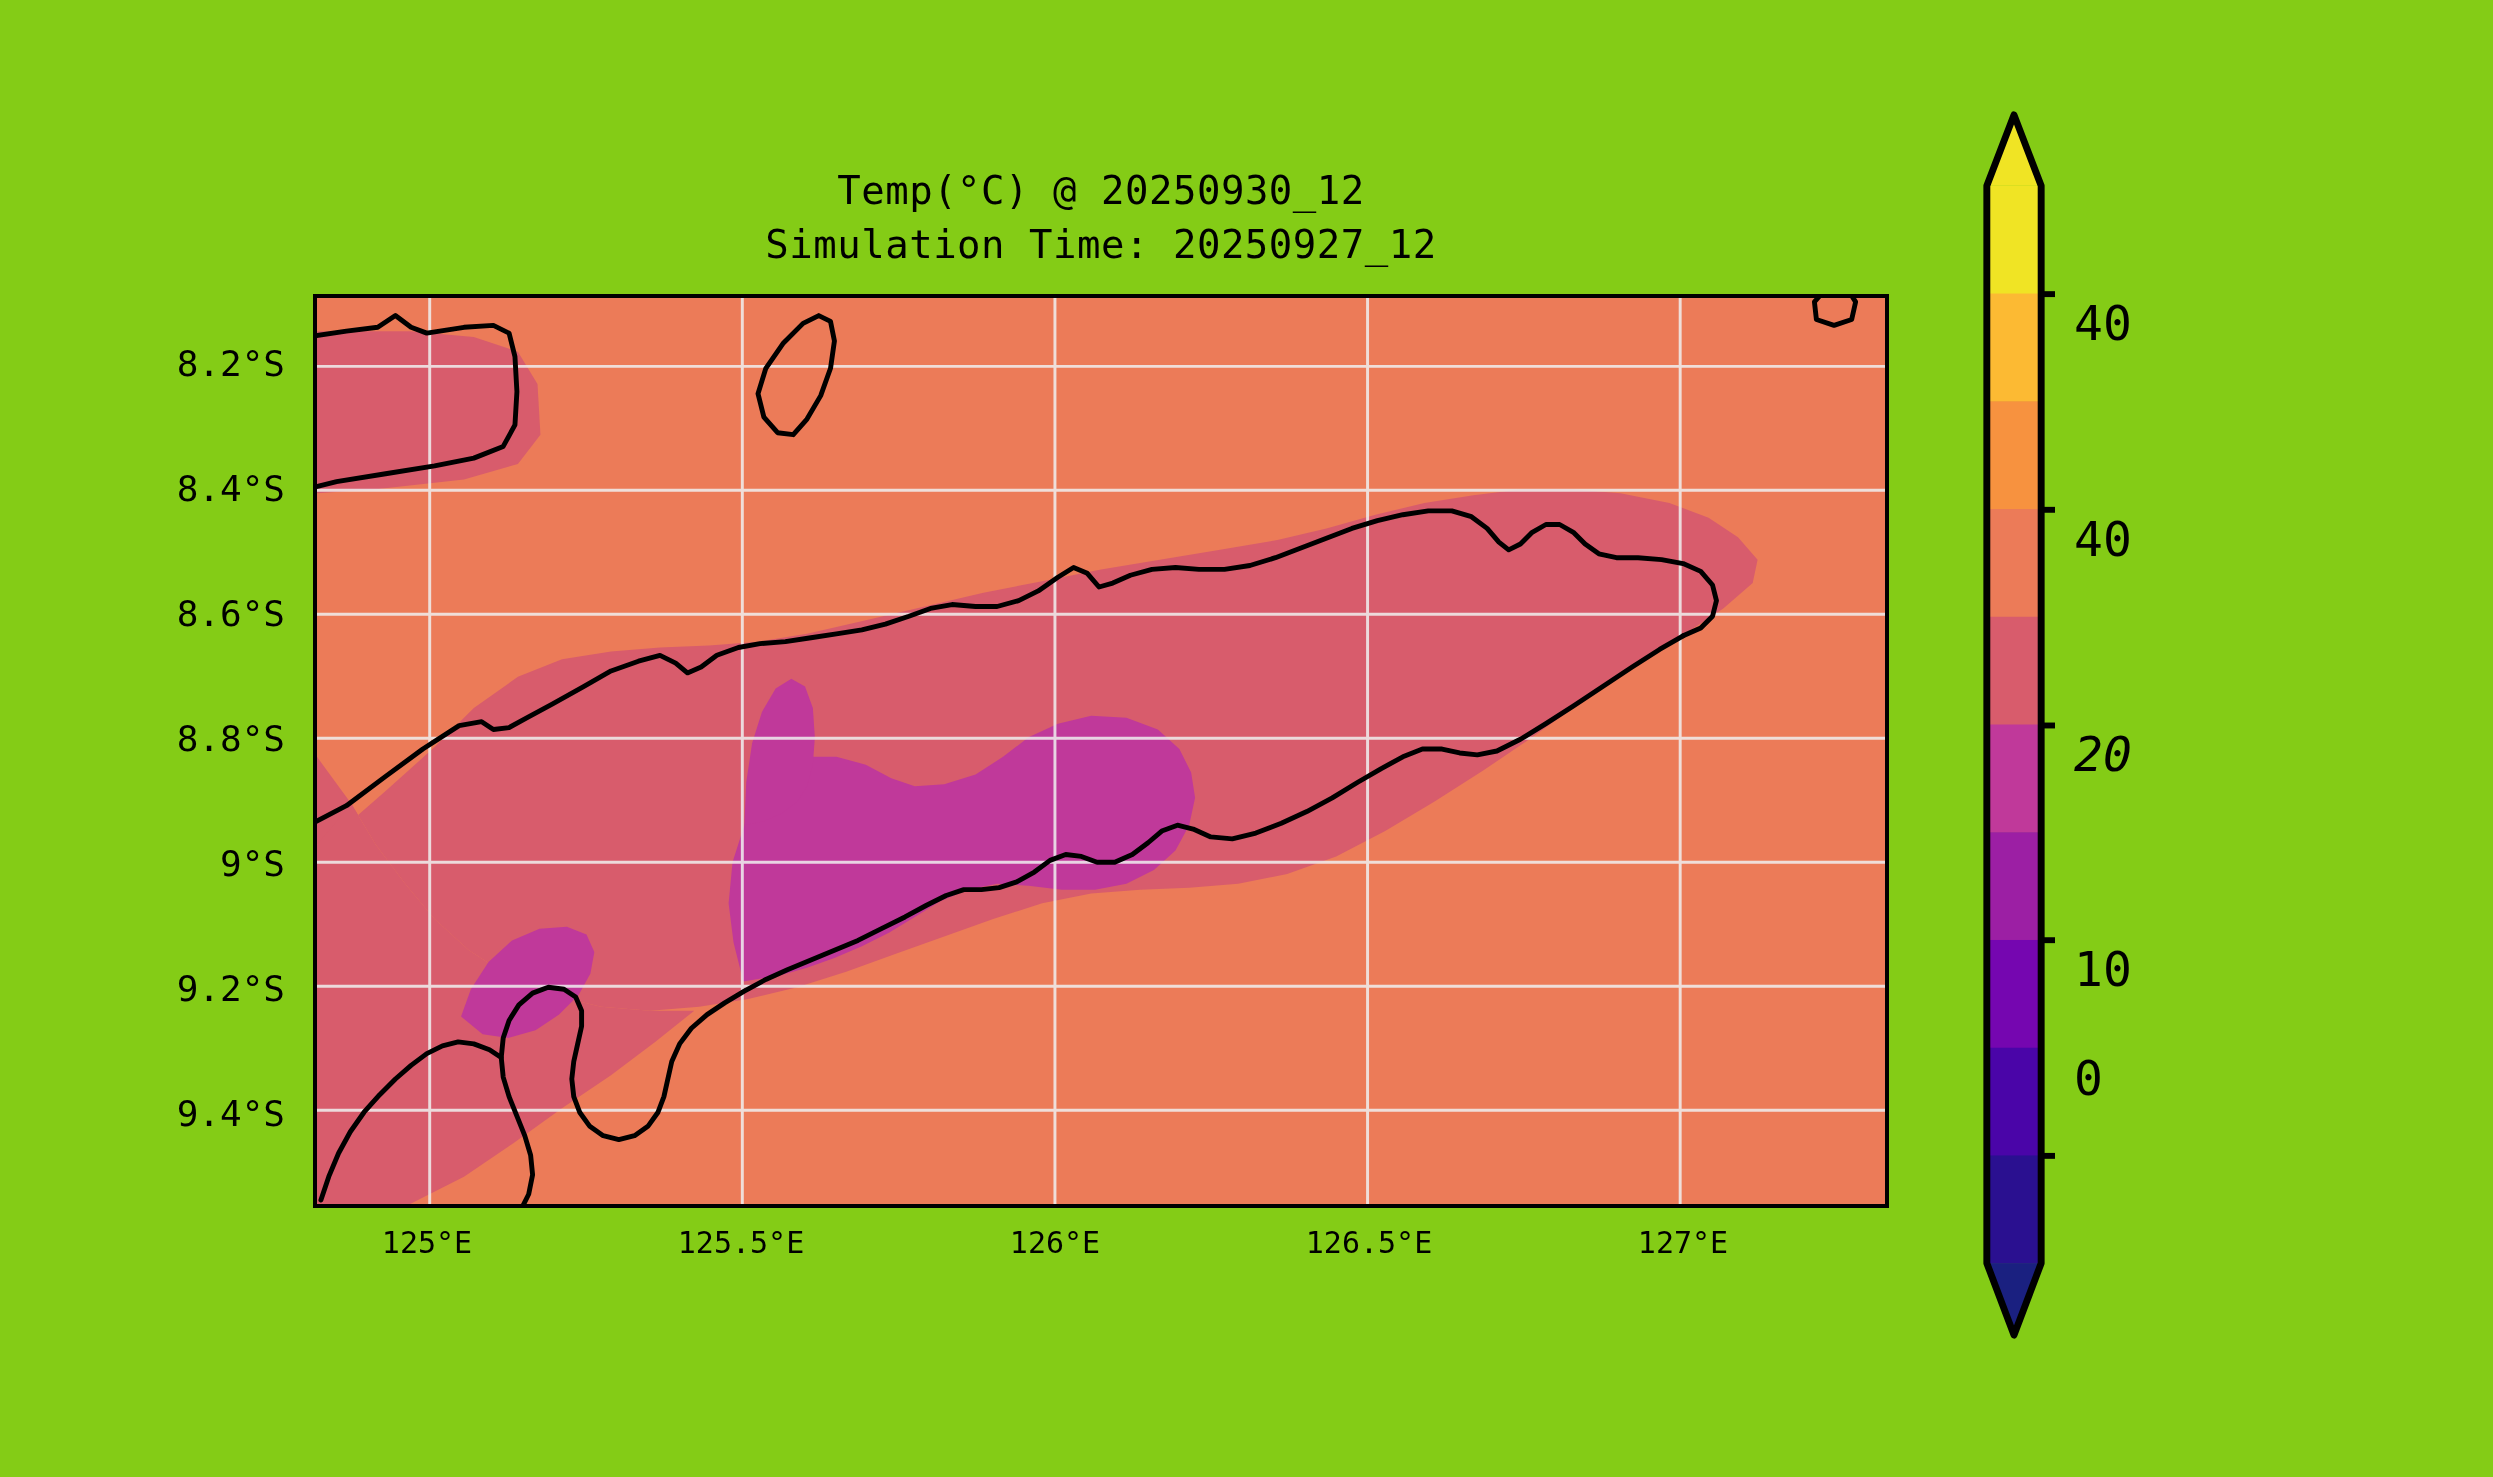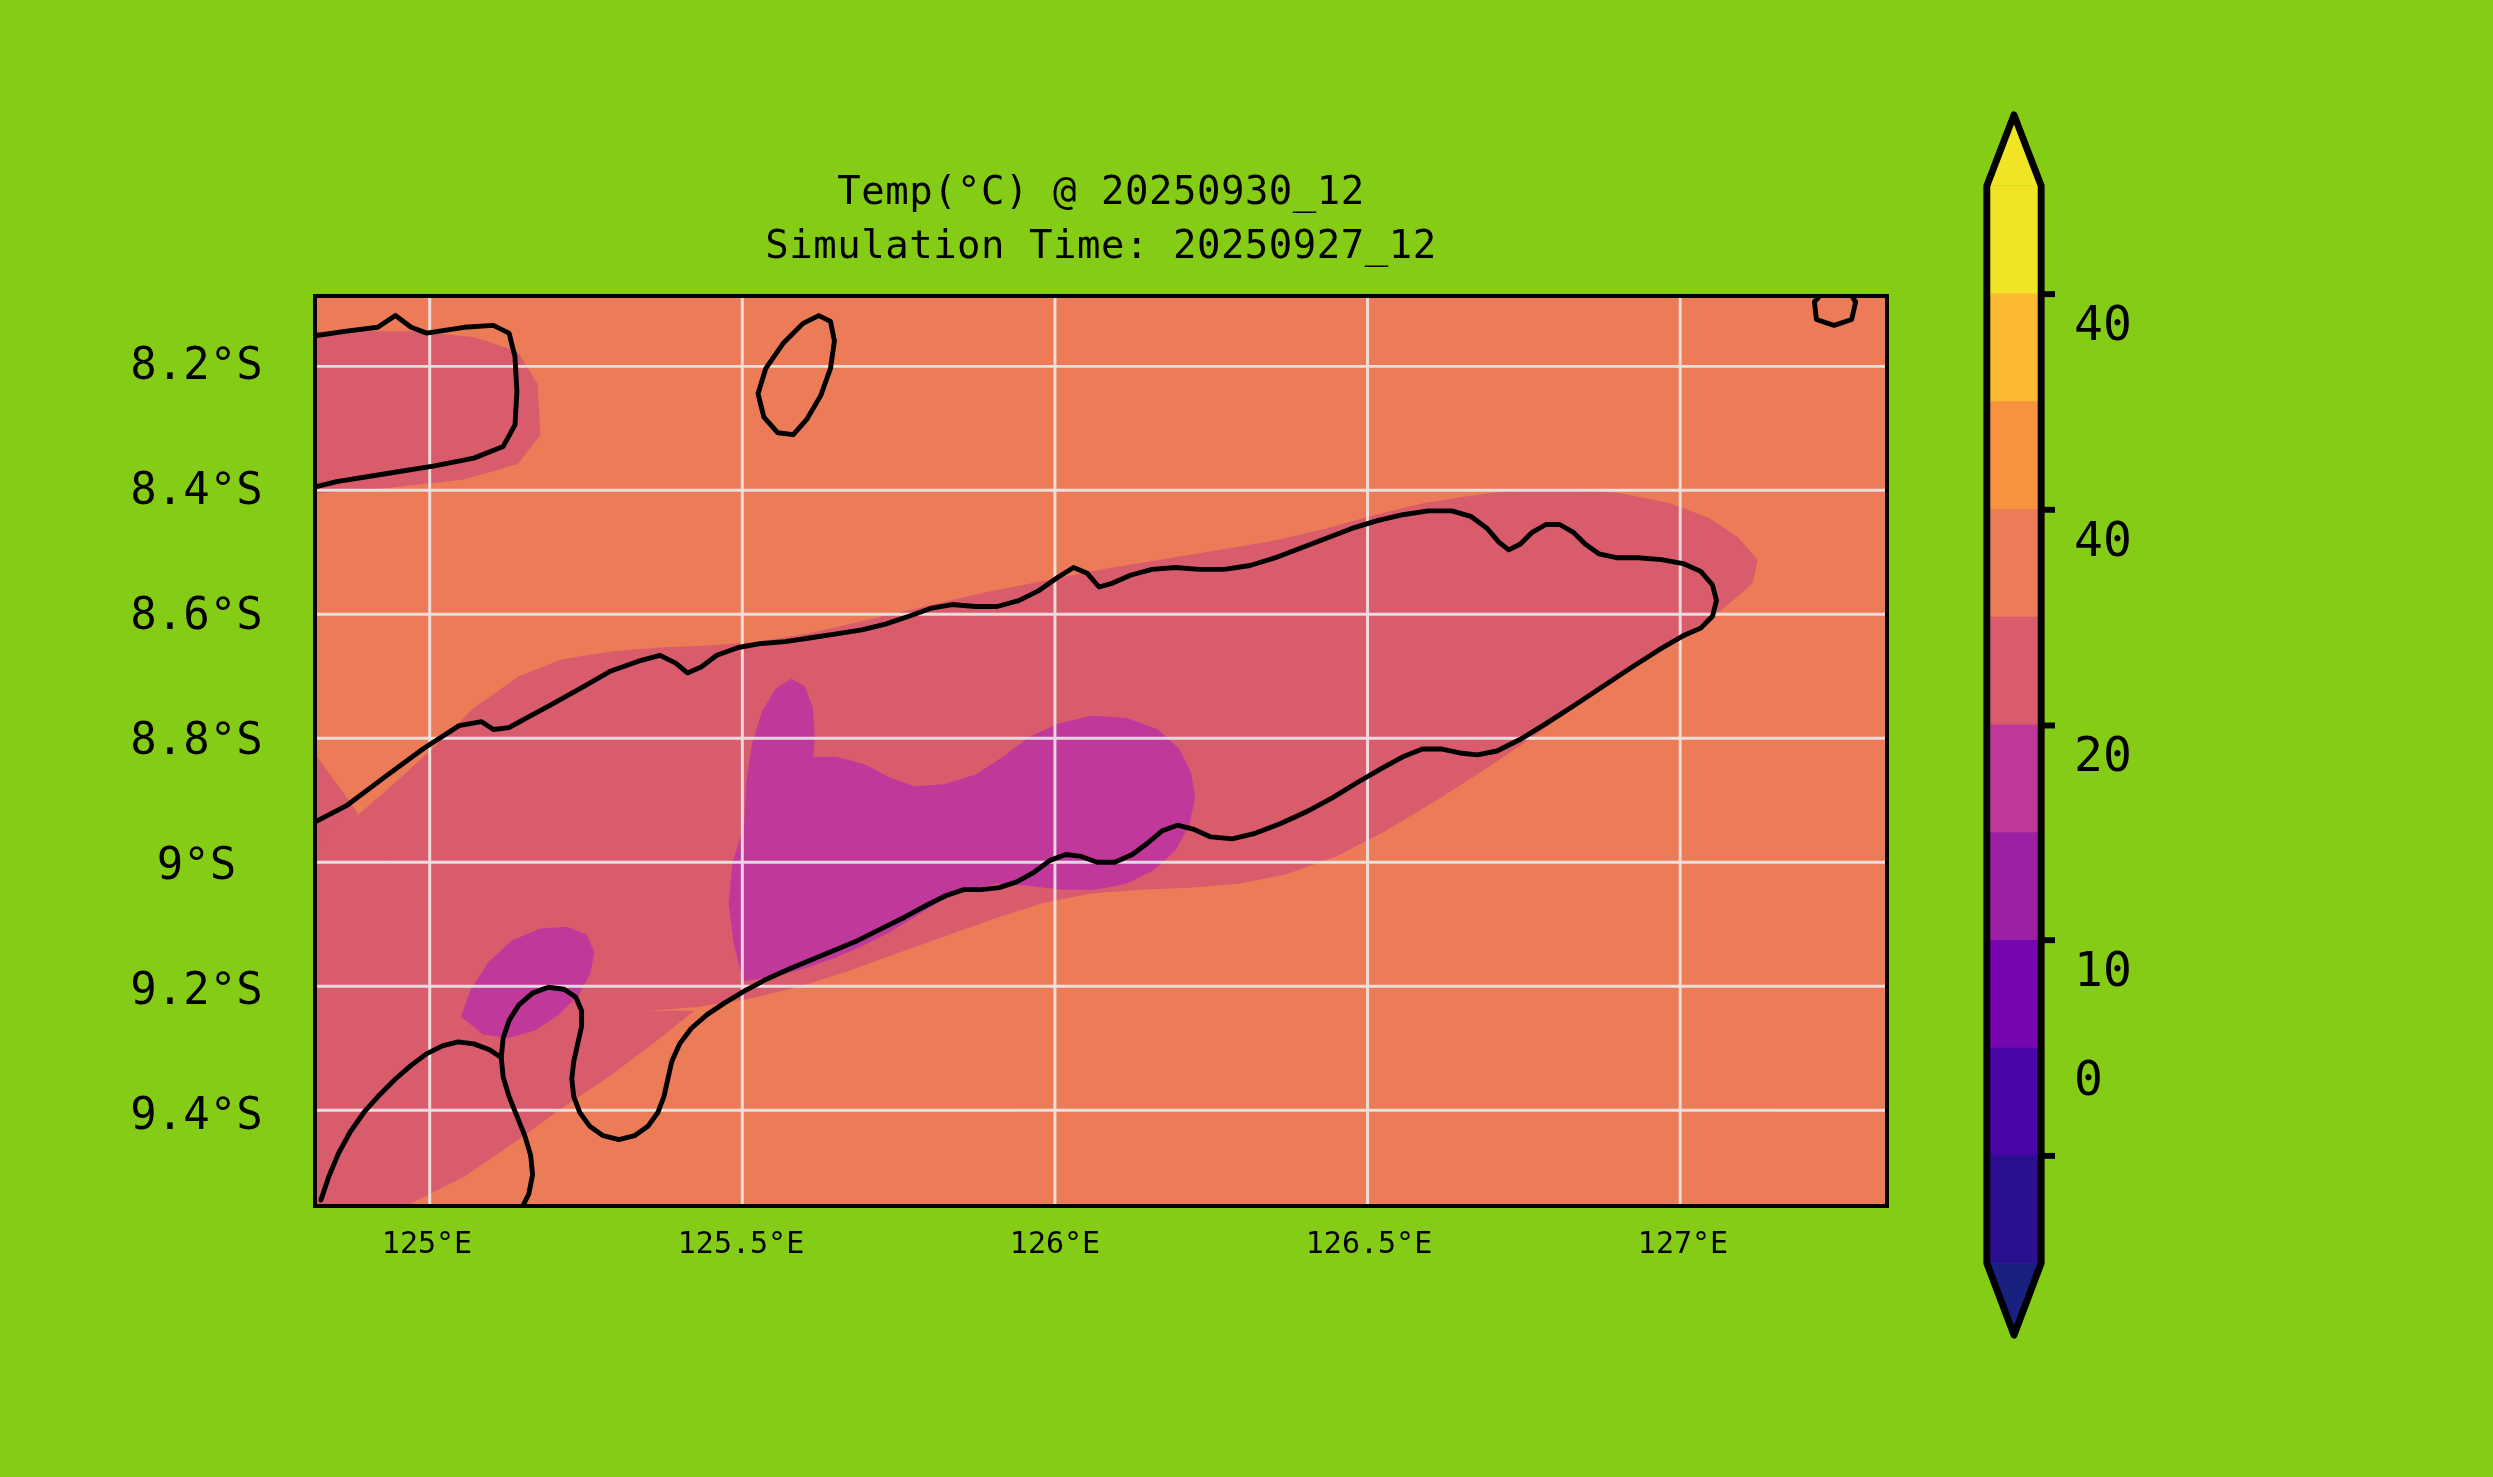--- a/index.html
+++ b/index.html
@@ -12,22 +12,22 @@
   
   #title-block{position:absolute;left:313px;top:164px;width:1576px;text-align:center;
                color:#000;font-size:39px;line-height:54px;letter-spacing:0.5px;}
   #title-block div{white-space:pre;}
 
   
   #axes{position:absolute;left:313px;top:294px;width:1576px;height:914px;
         border:4.9px solid #000;box-sizing:border-box;overflow:hidden;background:#EC7B58;}
   #mapsvg{position:absolute;left:0;top:0;width:100%;height:100%;display:block;}
   .ytickwrap{position:absolute;left:0;top:0;width:2493px;height:1478px;pointer-events:none;}
-  .ylabel{position:absolute;color:#000;font-size:44px;white-space:nowrap;
-          text-align:center;transform:translateY(-50%);}
+  .ylabel{position:absolute;color:#000;font-size:36px;white-space:nowrap;
+          text-align:right;transform:translateY(-50%);}
   .xlabel{position:absolute;color:#000;font-size:30px;white-space:nowrap;
           transform:translateX(-50%);top:1225px;}
 
   
   #cbar{position:absolute;left:1987px;top:186px;width:54px;height:1078px;}
   #cbarsvg{position:absolute;left:-13.8px;top:-79px;width:82px;height:1236px;display:block;}
   .cblabel{position:absolute;left:2074px;color:#000;font-size:48px;white-space:nowrap;
            transform:translateY(-50%);}
 </style>
 </head>
@@ -197,19 +197,19 @@
         <line x1="69" y1="628" x2="97" y2="628"></line>
         <line x1="69" y1="409" x2="97" y2="409"></line>
         <line x1="69" y1="190" x2="97" y2="190"></line>
       </g>
     </svg>
   </div>
 
   <div>
     <div class="cblabel" style="top:1078px;">0</div>
     <div class="cblabel" style="top:969px;">10</div>
-    <div class="cblabel" style="top:754px;">20</div>
+    <div class="cblabel" style="top:754px;font-style:italic;">20</div>
     <div class="cblabel" style="top:539px;">40</div>
     <div class="cblabel" style="top:323px;">40</div>
   </div>
 
 </div>
 
 
 </body></html>

